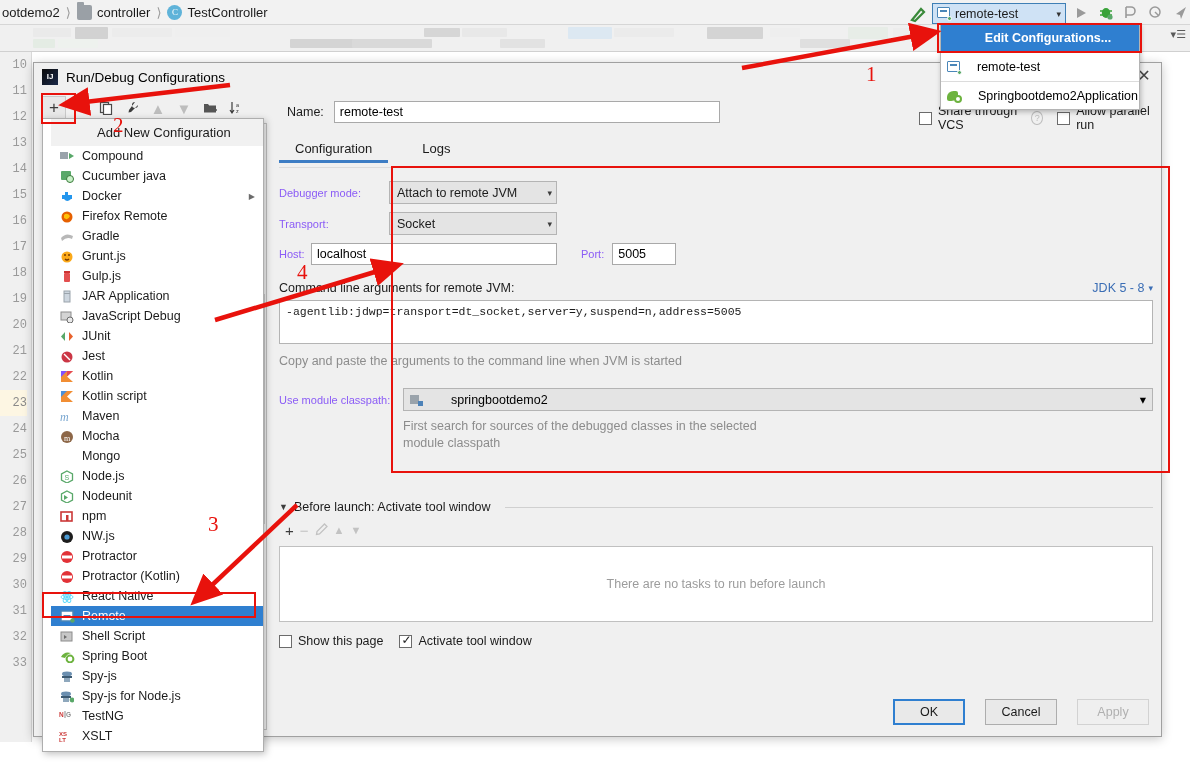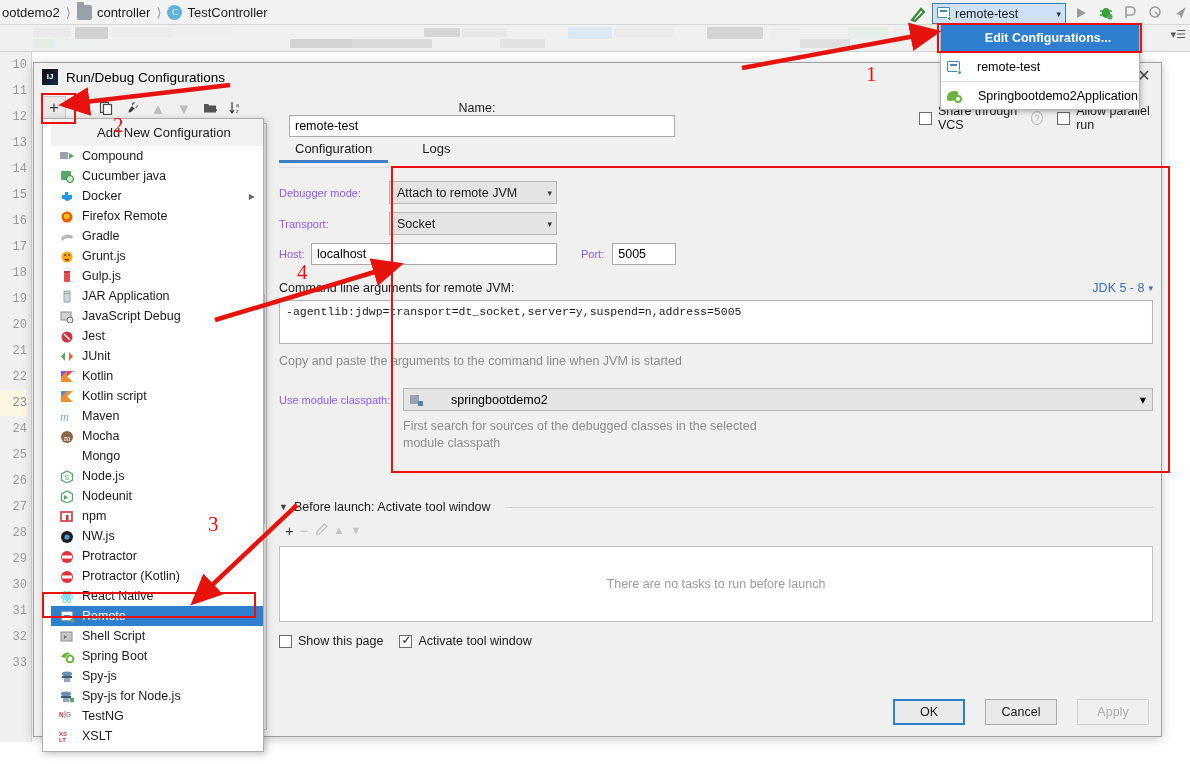--- a/index.html
+++ b/index.html
@@ -442,21 +442,21 @@
     </div>
 
     <div class="cfg-list">
       <div class="list-scroll-track">
         <div class="list-scroll-thumb"></div>
       </div>
     </div>
 
     <div class="detail">
 
-      <div style="position:absolute;left:0;top:6px;display:flex;align-items:center;flex-direction:column;">
+      <div style="position:absolute;left:8px;top:6px;display:flex;align-items:center;">
         <span class="lbl">Name:</span>
         <span class="txt-input" style="width:386px;margin-left:10px;">remote-test</span>
       </div>
       <div style="position:absolute;left:640px;top:9px;display:flex;align-items:center;gap:6px;">
         <span class="chk"></span>
         <span class="lbl">Share through VCS</span>
         <span class="help-ico">?</span>
         <span class="chk" style="margin-left:8px;"></span>
         <span class="lbl">Allow parallel run</span>
       </div>
@@ -637,34 +637,34 @@
             <svg width="14" height="13">
               <rect x="1" y="2" width="10" height="8" fill="#d4d4d4" stroke="#8c8c8c"></rect>
               <circle cx="10" cy="10" r="3" fill="#e9e9e9" stroke="#6b6b6b"></circle>
             </svg>
           </span>
           <span>JavaScript Debug</span>
         </div>
         <div class="popup-item">
           <span class="pico">
             <svg width="14" height="13">
+              <polygon points="1,6.5 5,2 5,11" fill="#59a869"></polygon>
+              <polygon points="13,6.5 9,2 9,11" fill="#e8622c"></polygon>
+            </svg>
+          </span>
+          <span>JUnit</span>
+        </div>
+        <div class="popup-item">
+          <span class="pico">
+            <svg width="14" height="13">
               <circle cx="7" cy="7" r="5.5" fill="#c21325" opacity="0.85"></circle>
               <path d="M4 4 l6 6" stroke="#fff" stroke-width="1.4"></path>
             </svg>
           </span>
           <span>Jest</span>
-        </div>
-        <div class="popup-item">
-          <span class="pico">
-            <svg width="14" height="13">
-              <polygon points="1,6.5 5,2 5,11" fill="#59a869"></polygon>
-              <polygon points="13,6.5 9,2 9,11" fill="#e8622c"></polygon>
-            </svg>
-          </span>
-          <span>JUnit</span>
         </div>
         <div class="popup-item">
           <span class="pico">
             <svg width="14" height="13">
               <polygon points="1,1 13,1 7,6.5 13,12 1,12" fill="#f18e33"></polygon>
               <polygon points="1,1 7,1 1,7" fill="#7f52ff"></polygon>
               <polygon points="7,1 13,1 7,6.5" fill="#e44857"></polygon>
             </svg>
           </span>
           <span>Kotlin</span>

